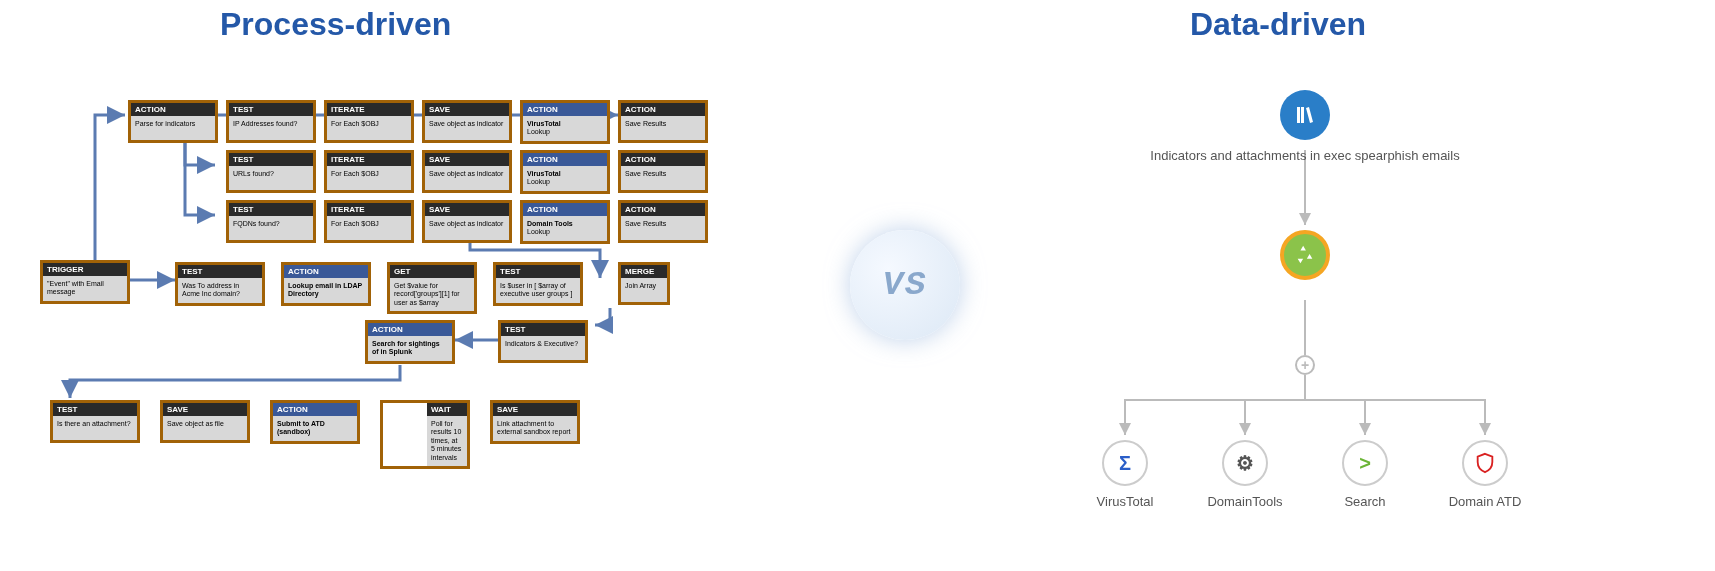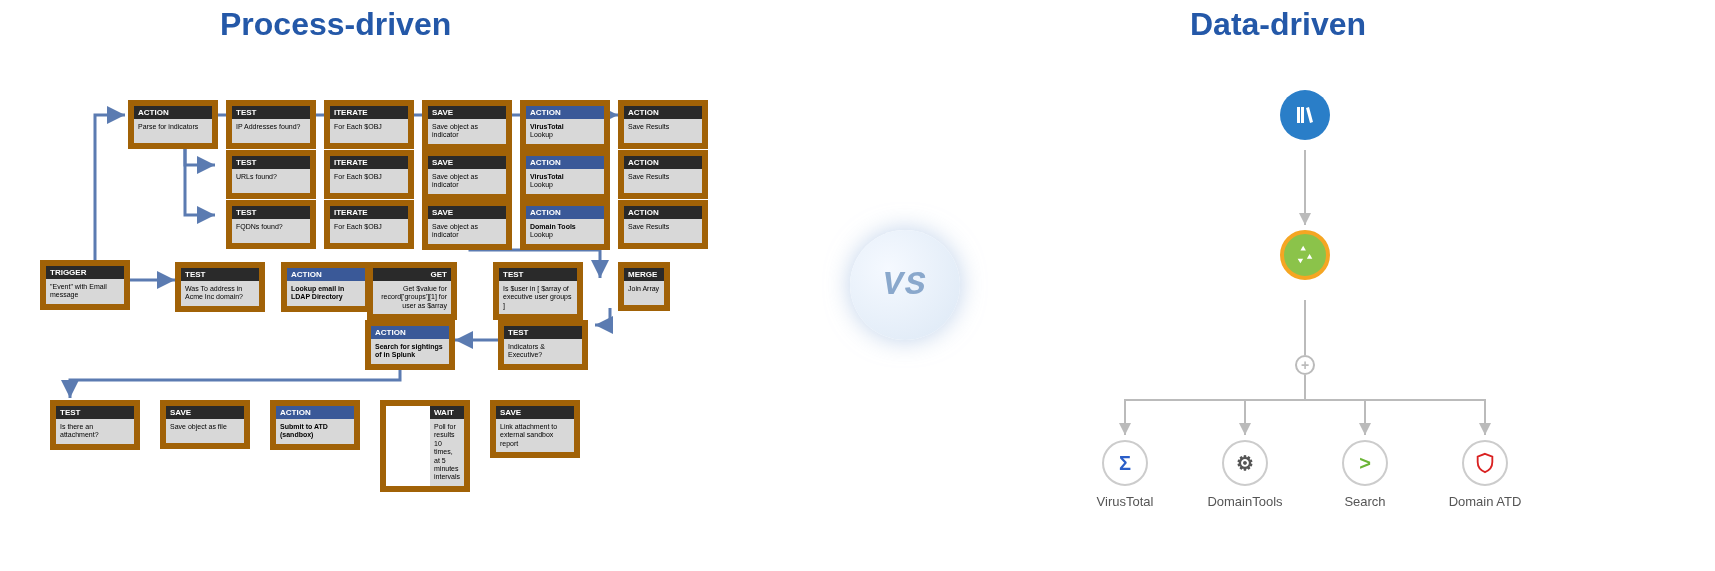--- a/index.html
+++ b/index.html
@@ -1,21 +1,21 @@
 <!DOCTYPE html>
 <html><head>
 <meta charset="utf-8">
 <style>
   * { box-sizing: border-box; margin: 0; padding: 0; }
   body { font-family: Arial, Helvetica, sans-serif; width: 1715px; height: 571px; position: relative; background: #fff; }
   
   .title { position: absolute; font-size: 32px; font-weight: bold; color: #2458a8; }
   
   
-  .box { position: absolute; width: 90px; border: 6px solid #a16207; text-align: left; }
+  .box { position: absolute; width: 90px; border: 3px solid #a16207; text-align: left; }
   .box-header { background: #2a2a2a; color: #fff; font-size: 8px; font-weight: bold; padding: 2px 4px; }
   .box-header.blue { background: #3a5998; }
   .box-body { background: #d8d8d8; padding: 4px; font-size: 7px; min-height: 24px; line-height: 1.2; }
   .box-body.bold { font-weight: bold; }
   
   
   svg.arrows { position: absolute; left: 0; top: 0; pointer-events: none; }
   
   
   .vs-circle { position: absolute; left: 850px; top: 230px; width: 110px; height: 110px; border-radius: 50%; background: radial-gradient(circle at 35% 35%, #f5f9ff, #dce8f5); box-shadow: 0 0 25px rgba(150,180,220,0.6); display: flex; align-items: center; justify-content: center; font-family: Liberation Mono, monospace; }
@@ -137,21 +137,21 @@
   </div>
 
 <div class="box" style="left:175px;top:262px;">
     <div class="box-header">TEST</div>
     <div class="box-body">Was To address in Acme Inc domain?</div>
   </div>
 <div class="box" style="left:281px;top:262px;">
     <div class="box-header blue">ACTION</div>
     <div class="box-body bold">Lookup email in LDAP Directory</div>
   </div>
-<div class="box" style="left:367px;top:262px;text-align:right;">
+<div class="box" style="left:387px;top:262px;">
     <div class="box-header">GET</div>
     <div class="box-body">Get $value for record['groups'][1] for user as $array</div>
   </div>
 <div class="box" style="left:493px;top:262px;">
     <div class="box-header">TEST</div>
     <div class="box-body">Is $user in [ $array of executive user groups ]</div>
   </div>
 <div class="box" style="left:618px;top:262px;width:52px;">
     <div class="box-header">MERGE</div>
     <div class="box-body">Join Array</div>
@@ -206,20 +206,21 @@
     <path d="M245,375 L245,400 L425,400 L425,435" marker-end="url(#ah2)"></path>
   </g>
 </svg>
 
 <div class="dd-node" style="left:1140px;top:90px;width:330px;">
   <div class="dd-icon-circle dd-icon-blue">
     <svg width="24" height="24" viewBox="0 0 24 24" fill="#fff">
         <path d="M4 4h3v16H4zM8 4h3v16H8zM13 5l3-1 4 15-3 1z"></path>
       </svg>
   </div>
+  <div class="dd-label">Indicators and attachments in exec spearphish emails</div>
 </div>
 
 <div class="dd-node" style="left:1115px;top:230px;width:380px;">
   <div class="dd-icon-circle dd-icon-green">
     <svg width="22" height="22" viewBox="0 0 24 24" fill="#fff">
         <path d="M7 7l3-5 3 5H7zm10 4l-3 5h6l-3-5zM4 16l3 5 3-5H4z"></path>
       </svg>
   </div>
 </div>
 

